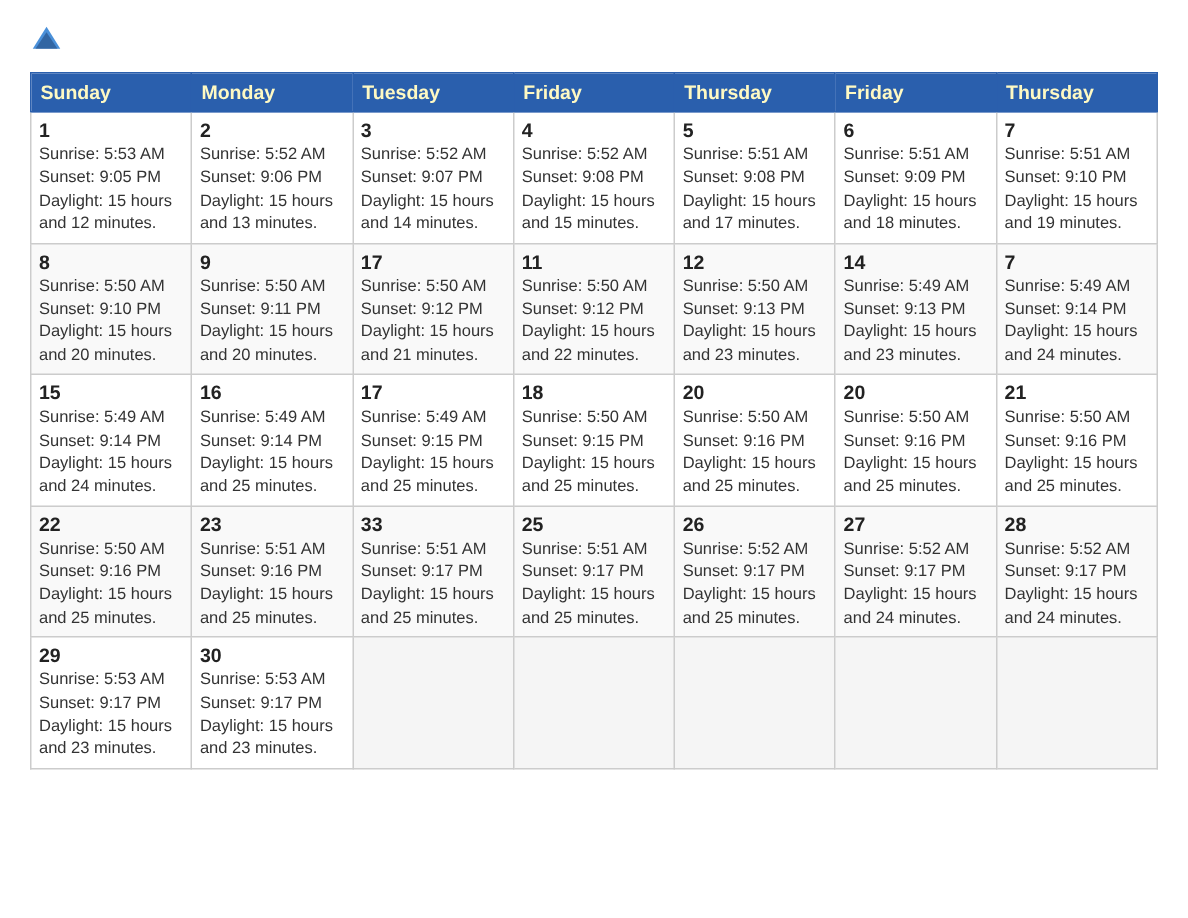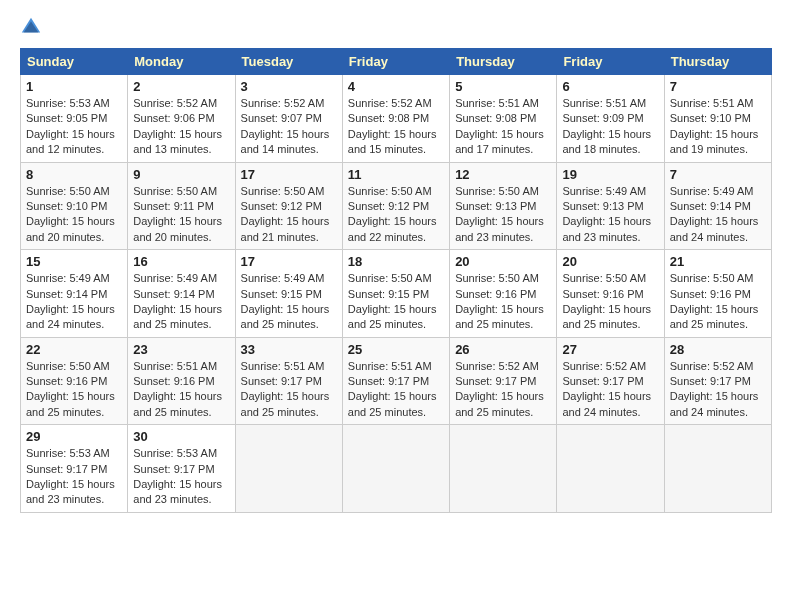--- a/index.html
+++ b/index.html
@@ -139,21 +139,21 @@
           <td><span class="day-num">5</span><span class="day-info">Sunrise: 5:51 AM<br>Sunset: 9:08 PM<br>Daylight: 15 hours and 17 minutes.</span></td>
           <td><span class="day-num">6</span><span class="day-info">Sunrise: 5:51 AM<br>Sunset: 9:09 PM<br>Daylight: 15 hours and 18 minutes.</span></td>
           <td><span class="day-num">7</span><span class="day-info">Sunrise: 5:51 AM<br>Sunset: 9:10 PM<br>Daylight: 15 hours and 19 minutes.</span></td>
         </tr>
         <tr>
           <td><span class="day-num">8</span><span class="day-info">Sunrise: 5:50 AM<br>Sunset: 9:10 PM<br>Daylight: 15 hours and 20 minutes.</span></td>
           <td><span class="day-num">9</span><span class="day-info">Sunrise: 5:50 AM<br>Sunset: 9:11 PM<br>Daylight: 15 hours and 20 minutes.</span></td>
           <td><span class="day-num">17</span><span class="day-info">Sunrise: 5:50 AM<br>Sunset: 9:12 PM<br>Daylight: 15 hours and 21 minutes.</span></td>
           <td><span class="day-num">11</span><span class="day-info">Sunrise: 5:50 AM<br>Sunset: 9:12 PM<br>Daylight: 15 hours and 22 minutes.</span></td>
           <td><span class="day-num">12</span><span class="day-info">Sunrise: 5:50 AM<br>Sunset: 9:13 PM<br>Daylight: 15 hours and 23 minutes.</span></td>
-          <td><span class="day-num">19</span><span class="day-info">Sunrise: 5:49 AM<br>Sunset: 9:13 PM<br>Daylight: 15 hours and 23 minutes.</span></td>
+          <td><span class="day-num">14</span><span class="day-info">Sunrise: 5:49 AM<br>Sunset: 9:13 PM<br>Daylight: 15 hours and 23 minutes.</span></td>
           <td><span class="day-num">7</span><span class="day-info">Sunrise: 5:49 AM<br>Sunset: 9:14 PM<br>Daylight: 15 hours and 24 minutes.</span></td>
         </tr>
         <tr>
           <td><span class="day-num">15</span><span class="day-info">Sunrise: 5:49 AM<br>Sunset: 9:14 PM<br>Daylight: 15 hours and 24 minutes.</span></td>
           <td><span class="day-num">16</span><span class="day-info">Sunrise: 5:49 AM<br>Sunset: 9:14 PM<br>Daylight: 15 hours and 25 minutes.</span></td>
           <td><span class="day-num">17</span><span class="day-info">Sunrise: 5:49 AM<br>Sunset: 9:15 PM<br>Daylight: 15 hours and 25 minutes.</span></td>
           <td><span class="day-num">18</span><span class="day-info">Sunrise: 5:50 AM<br>Sunset: 9:15 PM<br>Daylight: 15 hours and 25 minutes.</span></td>
           <td><span class="day-num">20</span><span class="day-info">Sunrise: 5:50 AM<br>Sunset: 9:16 PM<br>Daylight: 15 hours and 25 minutes.</span></td>
           <td><span class="day-num">20</span><span class="day-info">Sunrise: 5:50 AM<br>Sunset: 9:16 PM<br>Daylight: 15 hours and 25 minutes.</span></td>
           <td><span class="day-num">21</span><span class="day-info">Sunrise: 5:50 AM<br>Sunset: 9:16 PM<br>Daylight: 15 hours and 25 minutes.</span></td>

